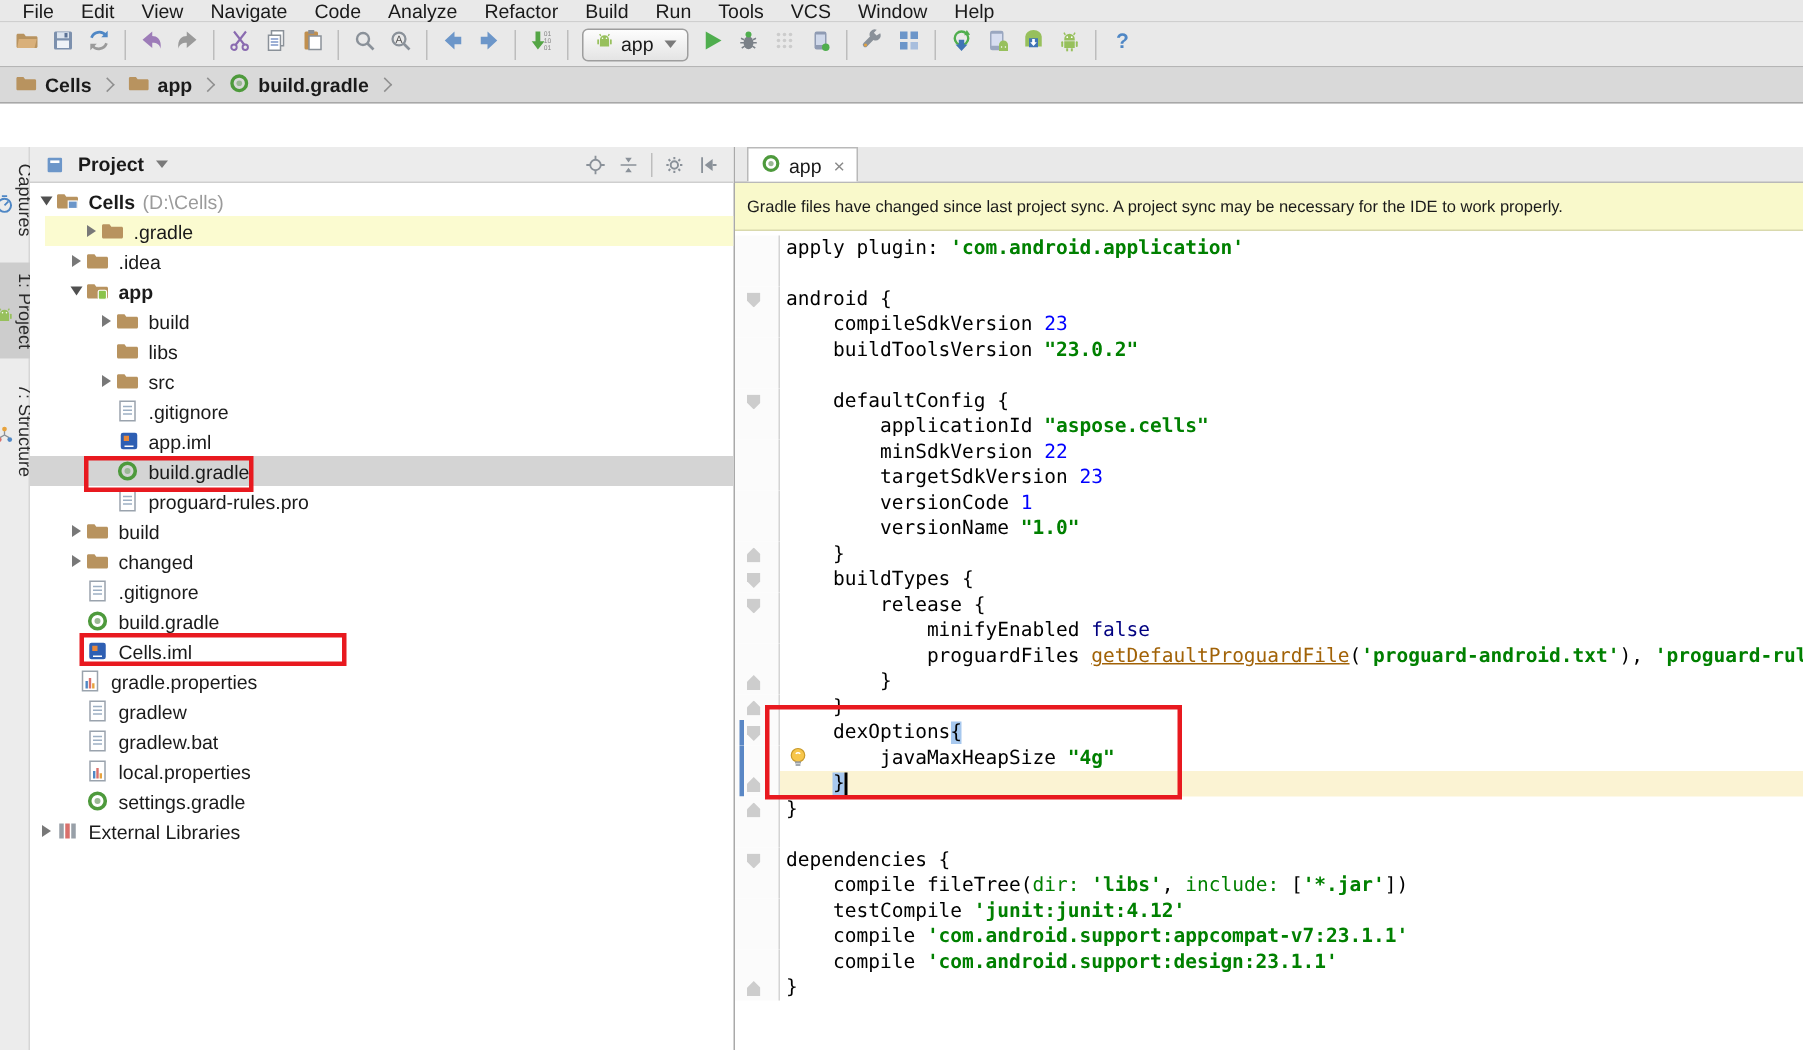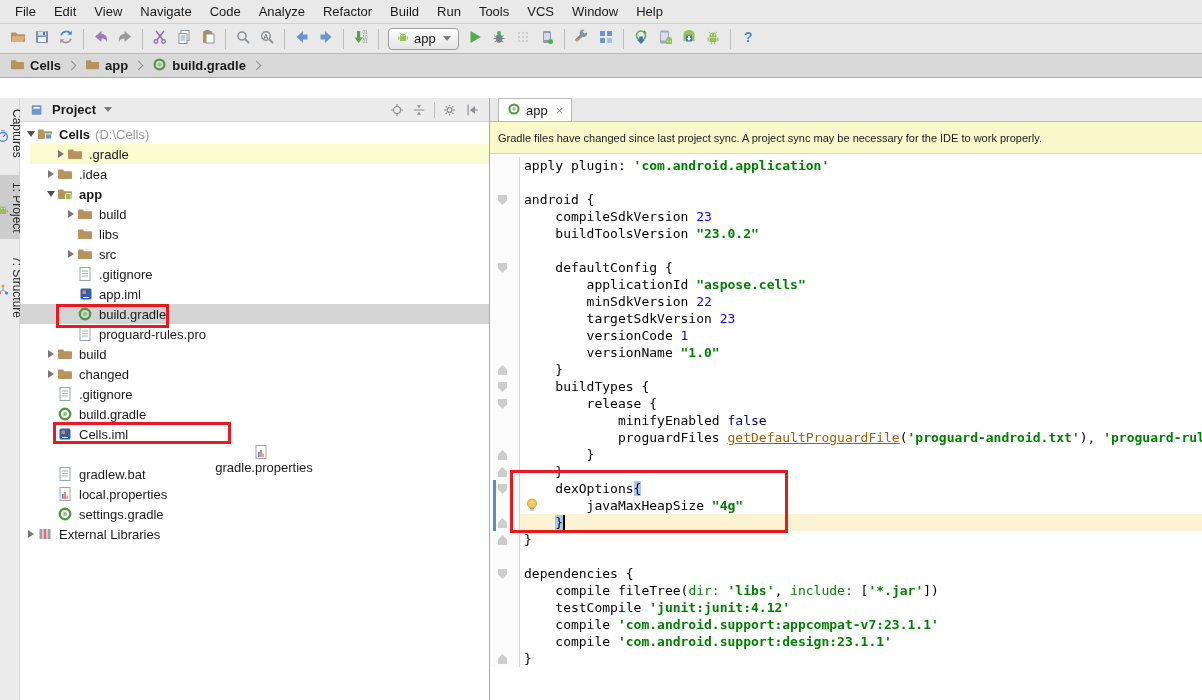--- a/index.html
+++ b/index.html
@@ -6,21 +6,21 @@
   html,body { width:1202px; height:700px; }
   body { font-family:"Liberation Sans","DejaVu Sans",sans-serif; background:#fff; }
   #app-window { position:relative; width:1202px; height:700px; overflow:hidden; background:#fff; }
 
   
   .titlebar { height:22px; background:#fff; display:flex; align-items:center; padding-left:6px; gap:6px; }
   .titlebar .t-text { font-size:13px; color:#111; }
   .titlebar svg { width:15px; height:15px; }
 
   
-  .menubar { height:24px; background:#e9e9e9; border-bottom:1px solid #cfcfcf; display:flex; align-items:center; padding-left:6px; }
+  .menubar { height:15px; background:#e9e9e9; border-bottom:1px solid #cfcfcf; display:flex; align-items:center; padding-left:6px; }
   .menubar .menu-item { font-size:13px; color:#1a1a1a; padding:2px 9px; cursor:default; }
 
   
   .toolbar { height:30px; background:#e9e9e9; border-bottom:1px solid #b5b5b5; display:flex; align-items:center; padding-left:6px; }
   .tb-group { display:flex; align-items:center; }
   .tb-sep { width:1px; height:20px; background:#bdbdbd; margin:0 5px; }
   .tb-btn { width:24px; height:24px; display:flex; align-items:center; justify-content:center; border-radius:3px; }
   .tb-btn svg { width:16px; height:16px; }
   .run-config { display:flex; align-items:center; gap:4px; background:linear-gradient(#fdfdfd,#e4e4e4); border:1px solid #9e9e9e; border-radius:4px; height:22px; padding:0 7px; margin:0 4px; }
   .run-config svg { width:14px; height:14px; }
@@ -568,29 +568,37 @@
           </div>
           <div class="row" style="padding-left: 24px;">
             <span class="arrow-slot"></span>
             <span class="t-icon"><svg viewBox="0 0 16 16">
                 <rect x="2.5" y="2.5" width="11" height="11" rx="1.5" fill="#2e5fb3"></rect>
                 <rect x="4.5" y="4.5" width="3.5" height="3.5" fill="#e8883a"></rect>
                 <path d="M5 11.5h6" stroke="#fff"></path>
               </svg></span>
             <span class="lbl">Cells.iml</span>
           </div>
-          <div class="row" style="padding-left: 19px; flex-direction: column;">
+          <div class="row" style="padding-left: 19px;">
             <span class="arrow-slot"></span>
             <span class="t-icon"><svg viewBox="0 0 16 16">
                 <rect x="3" y="1.5" width="10" height="13" fill="#fff" stroke="#9aa3ad"></rect>
                 <rect x="5" y="8" width="1.6" height="5" fill="#4f87c5"></rect>
                 <rect x="7.2" y="6" width="1.6" height="7" fill="#d9706c"></rect>
                 <rect x="9.4" y="9.5" width="1.6" height="3.5" fill="#e8a33d"></rect>
               </svg></span>
             <span class="lbl">gradle.properties</span>
+          </div>
+          <div class="row" style="padding-left: 24px;">
+            <span class="arrow-slot"></span>
+            <span class="t-icon"><svg viewBox="0 0 16 16">
+                <rect x="3" y="1.5" width="10" height="13" fill="#fff" stroke="#9aa3ad"></rect>
+                <path d="M5 5h6M5 7.5h6M5 10h6" stroke="#9db0c4"></path>
+              </svg></span>
+            <span class="lbl">gradlew</span>
           </div>
           <div class="row" style="padding-left: 24px;">
             <span class="arrow-slot"></span>
             <span class="t-icon"><svg viewBox="0 0 16 16">
                 <rect x="3" y="1.5" width="10" height="13" fill="#fff" stroke="#9aa3ad"></rect>
                 <path d="M5 5h6M5 7.5h6M5 10h6" stroke="#9db0c4"></path>
               </svg></span>
             <span class="lbl">gradlew.bat</span>
           </div>
           <div class="row" style="padding-left: 24px;">

